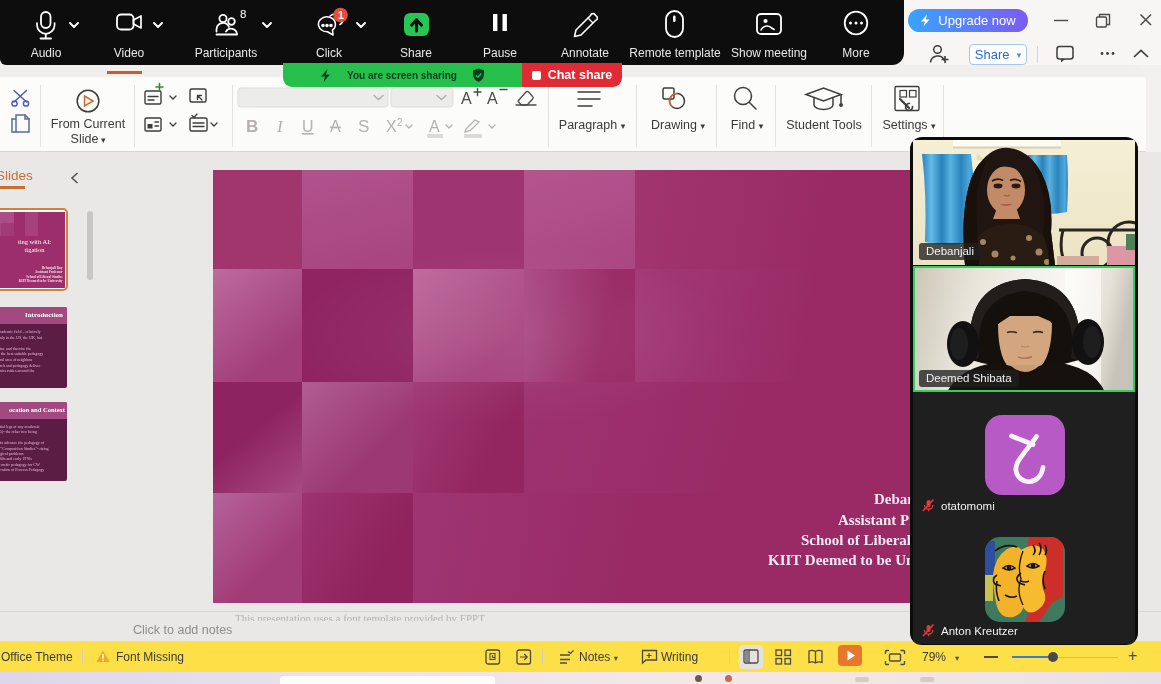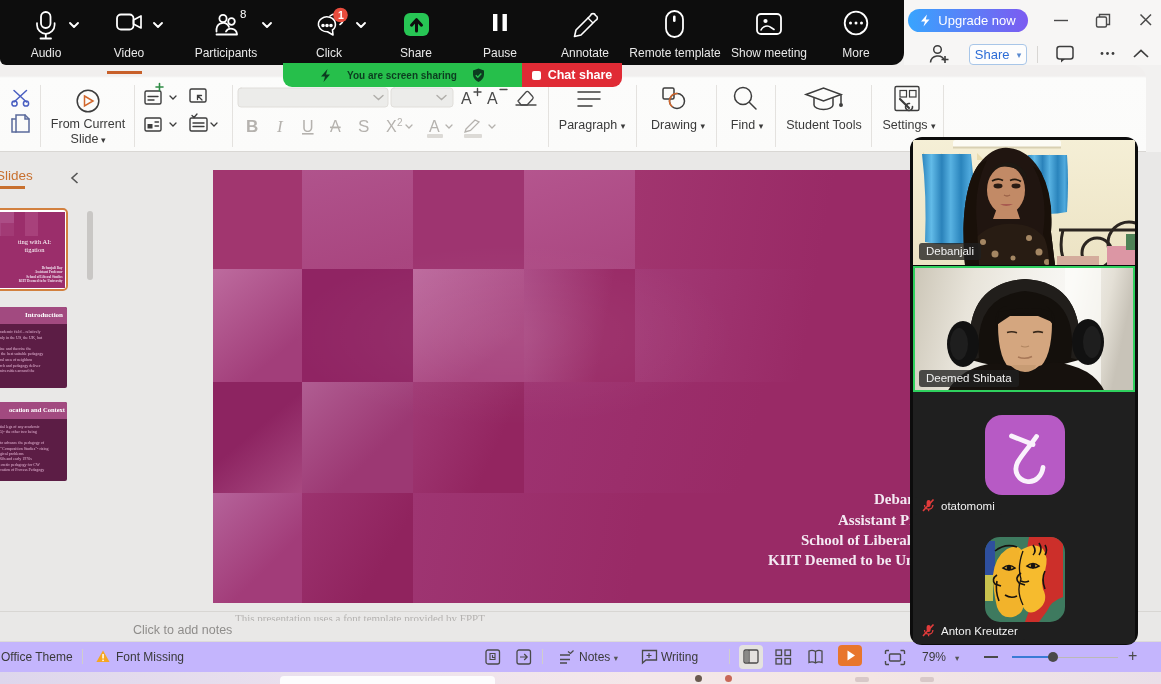--- a/index.html
+++ b/index.html
@@ -18,21 +18,21 @@
   #upgrade { position:absolute; left:4px; top:9px; width:120px; height:23px; border-radius:12px; background:linear-gradient(90deg,#38a4fe,#7c5bf1); color:#fff; font-size:13px; display:flex; align-items:center; justify-content:center; }
   
   #ribbon { left:0; top:65px; width:1146px; height:87px; border-bottom:1px solid #d9d7d4; z-index:5; background:linear-gradient(#f1efee 0px,#f1efee 11px,#fcfcfb 13px,#fbfbfa 100%); border-radius:0 14px 0 0; }
   .vsep { position:absolute; top:20px; width:1px; height:62px; background:#e4e2df; }
   .rlabel { position:absolute; font-size:12.5px; color:#3a3a3a; white-space:nowrap; transform:translateX(-50%); }
   #tabline { left:107px; top:71px; width:35px; height:3px; background:#c8602a; z-index:6; }
   
   #canvas { left:0; top:152px; width:1161px; height:489px; background:#e9e8e7; }
   #slide { position:absolute; left:213px; top:18px; width:697px; height:433px; overflow:hidden; background:#9b2e6b; }
   
-  #statusbar { left:0; top:641px; width:1161px; height:31px; background:#c4b5fd; border-top:1px solid #dddbd8; font-size:12px; color:#3a3a3a; z-index:5;padding-left:25px; }
+  #statusbar { left:0; top:641px; width:1161px; height:31px; background:#fde047; border-top:1px solid #dddbd8; font-size:12px; color:#3a3a3a; z-index:5;padding-left:25px; }
   
   #taskbar { left:0; top:672px; width:1161px; height:12px; background:linear-gradient(90deg,#ddd6ec,#ece2ee 30%,#f4e7e9 55%,#f4e6e3 75%,#eadfe8); z-index:40; }
   
   #vpanel { left:910px; top:137px; width:228px; height:508px; background:#0c0c0c; border-radius:12px; z-index:35; overflow:hidden; }
   .vtile { position:absolute; left:3px; width:222px; overflow:hidden; }
   .vname { position:absolute; left:6px; bottom:5px; background:rgba(32,32,32,0.78); border-radius:3px; color:#f2f2f2; font-size:11.5px; padding:2px 7px 3px; display:flex; align-items:center; white-space:nowrap; }
 </style>
 </head>
 <body>
   <div class="abs" id="canvas">

